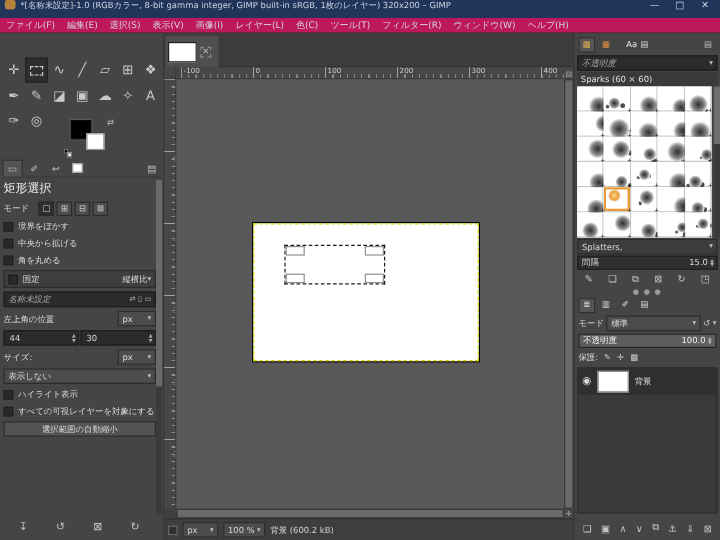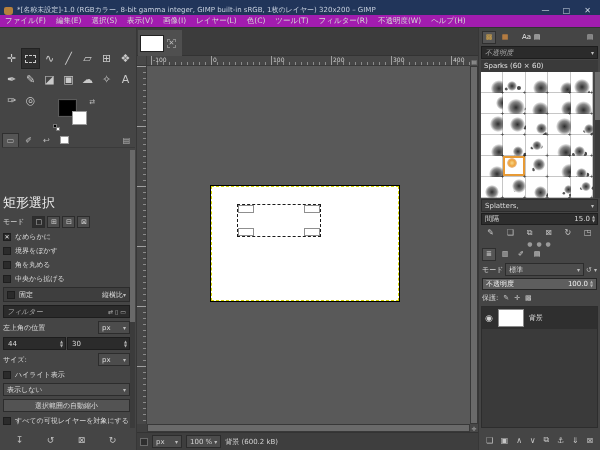--- a/index.html
+++ b/index.html
@@ -1,25 +1,25 @@
 <!DOCTYPE html>
 <html><head>
 <meta charset="utf-8">
 <style>
   html,body{margin:0;padding:0;width:600px;height:450px;overflow:hidden;
     font-family:"DejaVu Sans",sans-serif;background:#454545;position:relative;}
   *{box-sizing:border-box;}
   
   #titlebar{position:absolute;top:0;left:0;right:0;height:15px;background:#21355a;
-    display:flex;align-items:flex-end;padding:0 4px;gap:4px;color:#c9d2e0;font-size:7px;}
+    display:flex;align-items:flex-start;padding:0 4px;gap:4px;color:#c9d2e0;font-size:7px;}
   #wilber{width:9px;height:8px;background:#b5803c;border-radius:2px 2px 3px 3px;flex:0 0 auto;}
   #title{white-space:nowrap;overflow:hidden;flex:1 1 auto;}
   .winbtn{width:17px;text-align:center;font-size:8px;color:#c9d2e0;flex:0 0 auto;}
   
-  #menubar{position:absolute;top:15px;left:0;right:0;height:13px;background:#a21caf;
+  #menubar{position:absolute;top:15px;left:0;right:0;height:13px;background:#be185d;
     border-bottom:1px solid #333;display:flex;align-items:center;font-size:7.5px;color:#d6d6d6;}
   .menuitem{padding:0 5px;white-space:nowrap;}
   
   #toolbox{position:absolute;top:28px;left:0;width:137px;bottom:0;background:#454545;
     border-right:1px solid #373737;color:#d8d8d8;}
   #toolgrid{position:absolute;top:20px;left:2px;width:134px;display:flex;flex-wrap:wrap;}
   .tool{width:19px;height:21px;display:flex;align-items:center;justify-content:center;
     color:#c9c9c9;font-size:11px;}
   .tool.active{background:#2e2e2e;border:1px solid #222;}
   .dashed-rect{width:11px;height:8px;border:1px dashed #c9c9c9;display:inline-block;}
@@ -33,21 +33,21 @@
   #docktabs{position:absolute;top:105px;left:2px;width:133px;height:15px;display:flex;gap:1px;
     border-bottom:1px solid #3a3a3a;align-items:flex-end;}
   .docktab{width:17px;height:14px;display:flex;align-items:center;justify-content:center;
     font-size:8px;color:#bfbfbf;}
   .docktab.sel{background:#555;border:1px solid #2f2f2f;border-bottom:none;}
   .white-swatch{width:9px;height:8px;background:#fff;border:1px solid #999;display:inline-block;}
   #docktabs .menu{margin-left:auto;}
   
   #opts{position:absolute;top:122px;left:3px;width:127px;font-size:7px;color:#dcdcdc;}
   .optrow{display:flex;align-items:center;margin-bottom:3px;min-height:11px;position:relative;}
-  .opt-title{font-size:13px;color:#eee;margin-bottom:4px;margin-top:44px;}
+  .opt-title{font-size:10px;color:#eee;margin-bottom:4px;}
   .chkbox{width:8px;height:8px;background:#2b2b2b;border:1px solid #1e1e1e;margin-right:4px;
     display:flex;align-items:center;justify-content:center;font-size:6px;color:#ececec;flex:0 0 auto;}
   .modebtn{width:13px;height:12px;background:#4e4e4e;border:1px solid #2c2c2c;margin-left:2px;
     display:flex;align-items:center;justify-content:center;font-size:7px;color:#cfcfcf;}
   .modebtn.sel{background:#2e2e2e;}
   .combo{background:#4c4c4c;border:1px solid #2c2c2c;display:flex;align-items:center;
     justify-content:space-between;height:13px;padding:0 3px;gap:2px;}
   .chev{font-size:6px;color:#bdbdbd;}
   .entry{background:#2b2b2b;border:1px solid #1d1d1d;height:13px;display:flex;align-items:center;padding:0 3px;}
   .fixedrow{width:100%;background:#3e3e3e;border:1px solid #2c2c2c;height:15px;display:flex;align-items:center;padding:0 3px;}
@@ -157,21 +157,21 @@
 <div id="menubar">
     <span class="menuitem">ファイル(F)</span>
     <span class="menuitem">編集(E)</span>
     <span class="menuitem">選択(S)</span>
     <span class="menuitem">表示(V)</span>
     <span class="menuitem">画像(I)</span>
     <span class="menuitem">レイヤー(L)</span>
     <span class="menuitem">色(C)</span>
     <span class="menuitem">ツール(T)</span>
     <span class="menuitem">フィルター(R)</span>
-    <span class="menuitem">不透明度(W)</span>
+    <span class="menuitem">ウィンドウ(W)</span>
     <span class="menuitem">ヘルプ(H)</span>
   </div>
 
 <div id="toolbox">
   <div id="toolgrid">
       <div class="tool">
         <span>✛</span>
       </div>
       <div class="tool active">
         <span class="dashed-rect"></span>
@@ -254,49 +254,45 @@
       <span id="modebtns" style="display:flex;margin-left:6px;">
           <span class="modebtn sel">□</span>
           <span class="modebtn">⊞</span>
           <span class="modebtn">⊟</span>
           <span class="modebtn">⊠</span>
         </span>
     </div>
 
     <div id="optchecks">
         <div class="optrow">
-          <span class="chkbox">✕</span>
-          <span>なめらかに</span>
-        </div>
-        <div class="optrow">
           <span class="chkbox"></span>
           <span>境界をぼかす</span>
         </div>
         <div class="optrow">
           <span class="chkbox"></span>
-          <span>角を丸める</span>
+          <span>中央から拡げる</span>
         </div>
         <div class="optrow">
           <span class="chkbox"></span>
-          <span>中央から拡げる</span>
+          <span>角を丸める</span>
         </div>
       </div>
 
     <div class="optrow">
       <div class="fixedrow">
         <span class="chkbox"></span>
         <span class="fixlbl">固定</span>
         <span>縦横比</span>
         <span class="chev">▾</span>
       </div>
     </div>
 
     <div class="optrow">
       <div class="entry wide">
-        <span class="italic">フィルター</span>
+        <span class="italic">名称未設定</span>
         <span style="margin-left:auto;display:flex;gap:2px;color:#b5b5b5;font-size:6px;">
           <span>⇄</span>
           <span>▯</span>
           <span>▭</span>
         </span>
       </div>
     </div>
 
     <div class="optrow">
       <span>左上角の位置</span>
@@ -325,40 +321,40 @@
     </div>
 
     <div class="optrow">
       <span>サイズ:</span>
       <span class="combo unitcombo">
         <span>px</span>
         <span class="chev">▾</span>
       </span>
     </div>
 
+    <div class="optrow">
+      <div class="combo wide">
+        <span>表示しない</span>
+        <span class="chev">▾</span>
+      </div>
+    </div>
+
     <div class="optrow" id="highlightrow">
         <span class="chkbox"></span>
         <span>ハイライト表示</span>
       </div>
 
-    <div class="optrow">
-      <div class="combo wide">
-        <span>表示しない</span>
-        <span class="chev">▾</span>
-      </div>
-    </div>
-
-    <div class="optrow">
-      <div class="btn">選択範囲の自動縮小</div>
-    </div>
-
     <div class="optrow" id="samplemergedrow">
         <span class="chkbox"></span>
         <span>すべての可視レイヤーを対象にする</span>
       </div>
+
+    <div class="optrow">
+      <div class="btn">選択範囲の自動縮小</div>
+    </div>
   </div>
 
   <div id="optsscroll">
       <div class="sbthumb"></div>
     </div>
   <div id="toolboxfooter">
       <span>↧</span>
       <span>↺</span>
       <span>⊠</span>
       <span>↻</span>

